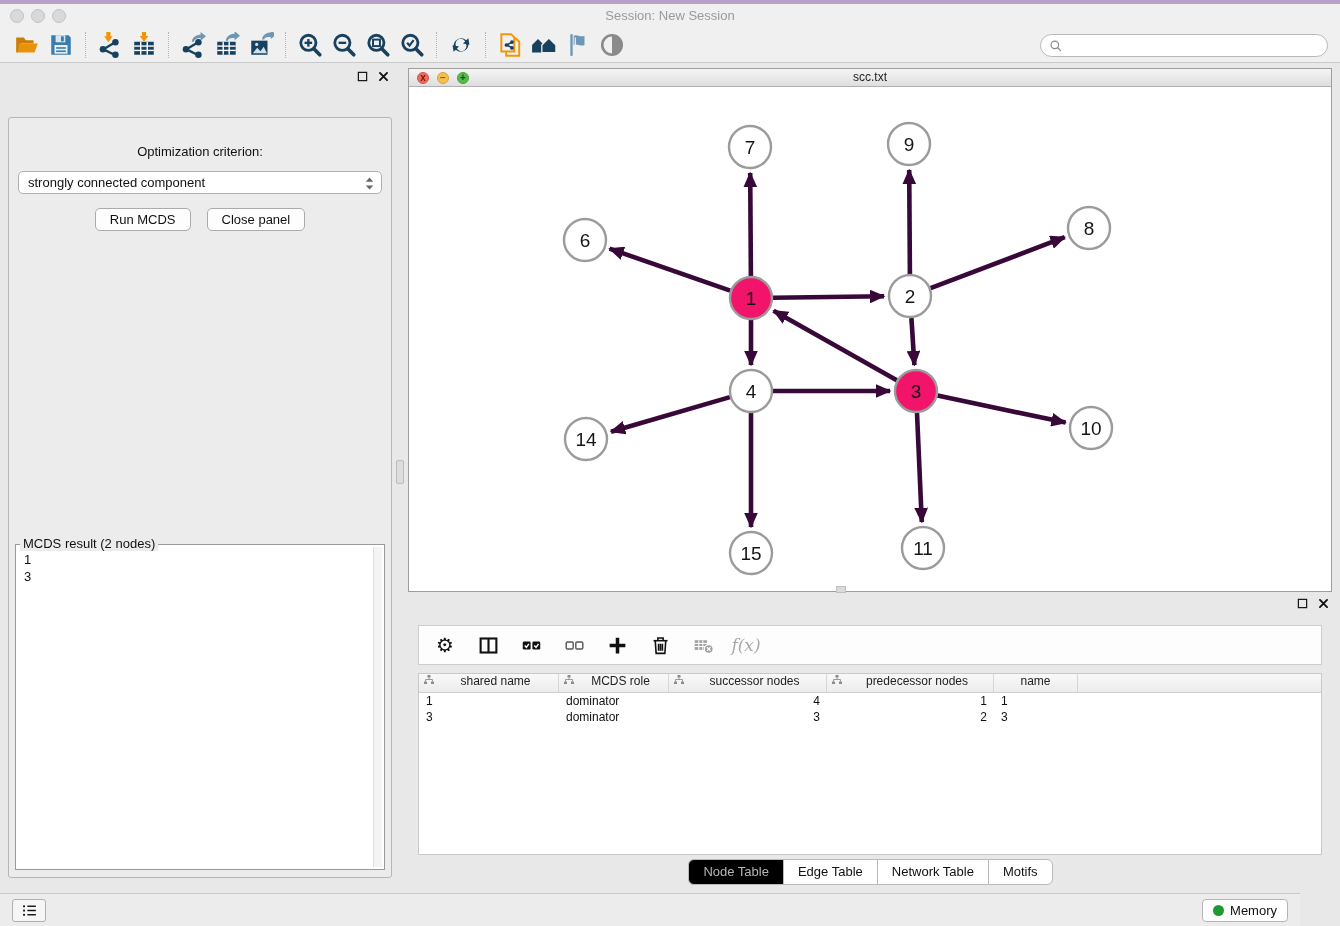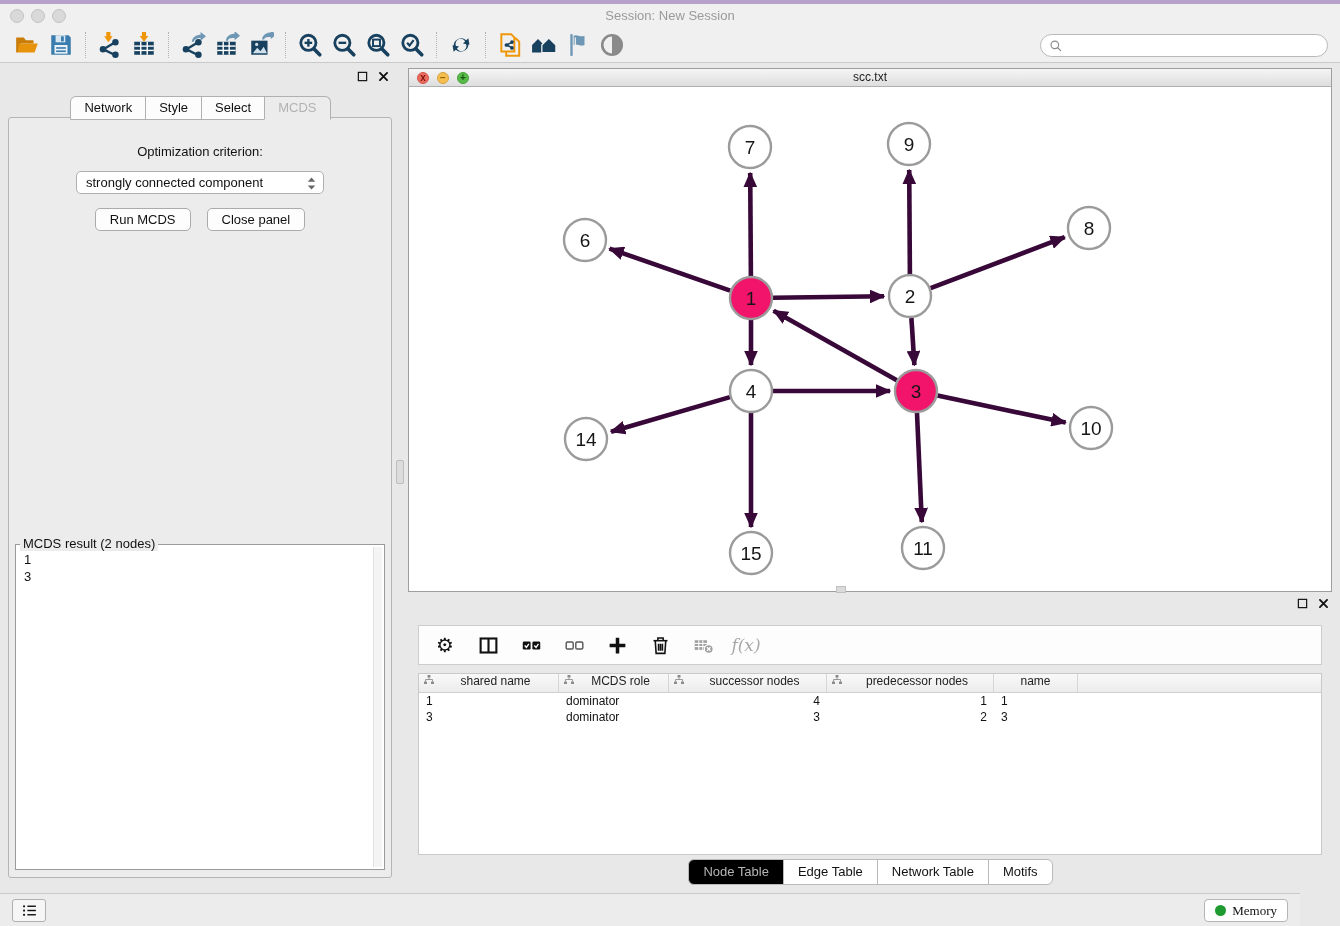--- a/index.html
+++ b/index.html
@@ -31,21 +31,21 @@
   .panel-btns svg { width:13px; height:13px; }
   .cp-tabs { position:absolute; top:28px; left:0; right:0; text-align:center; z-index:3; }
   .tab { display:inline-block; font-size:13px; padding:3px 13px 4px; background:#fcfcfc; color:#111;
          border:1px solid #b0b0b0; margin-right:-1px; position:relative; }
   .tab:first-child { border-top-left-radius:6px; }
   .tab:last-child { border-top-right-radius:6px; }
   .tab.selected { background:#ececec; color:#b3b3b3; border-bottom-color:#ececec; border-top-right-radius:6px; }
   .cp-body { position:absolute; top:49px; left:0; right:0; bottom:0; background:#ececec;
              border:1px solid #b5b5b5; border-radius:3px; }
   .opt-label { text-align:center; font-size:13px; color:#111; margin-top:26px; }
-  .dropdown { position:relative; width:248px; height:23px; margin:12px auto 0; background:#fff;
+  .dropdown { position:relative; width:364px; height:23px; margin:12px auto 0; background:#fff;
               border:1px solid #b0b0b0; border-radius:5px; font-size:13px; display:flex; align-items:center;
               padding-left:9px; color:#111; }
   .dropdown .chev { position:absolute; right:4px; top:2px; }
   .btn-row { display:flex; justify-content:center; gap:16px; margin-top:14px; }
   .pbtn { font-size:13px; color:#111; background:#fdfdfd; border:1px solid #ababab; border-radius:5px;
           padding:3px 14px; }
   .result-group { position:absolute; left:6px; right:6px; top:426px; bottom:7px; border:1px solid #9a9a9a;
                   background:#fff; }
   .result-title { position:absolute; top:-9px; left:4px; background:#ececec; padding:0 3px; font-size:13px; color:#111; }
   .result-lines { position:absolute; left:2px; top:4px; right:14px; bottom:2px; font-size:13px; color:#111;
@@ -97,21 +97,21 @@
   .td { font-size:12px; color:#111; padding:0 7px; line-height:16px; white-space:nowrap; overflow:hidden; }
   .tp-tabs { position:absolute; bottom:3px; left:0; right:0; text-align:center; }
   .seg { display:inline-block; font-size:13px; padding:4px 14px 5px; background:#fff; color:#111;
          border:1px solid #b9b9b9; margin-right:-1px; }
   .seg:first-child { border-top-left-radius:6px; border-bottom-left-radius:6px; }
   .seg:last-child { border-top-right-radius:6px; border-bottom-right-radius:6px; }
   .seg.selected { background:#000000; color:#b5b5b5; }
 
   
   .statusbar { position:absolute; left:0; top:893px; width:1300px; height:33px; background:#ececec;
-               border-top:1px solid #c9c9c9;font-family:Liberation Serif, serif; }
+               border-top:1px solid #c9c9c9; }
   .list-btn { position:absolute; left:12px; top:5px; width:34px; height:23px; background:#f6f6f6;
               border:1px solid #b0b0b0; border-radius:3px; display:flex; align-items:center; justify-content:center; }
   .list-btn svg { width:17px; height:17px; }
   .memory-btn { position:absolute; right:12px; top:5px; height:23px; background:#fff; border:1px solid #b5b5b5;
                 border-radius:4px; display:flex; align-items:center; gap:6px; padding:0 10px; }
   .mem-dot { width:11px; height:11px; border-radius:50%; background:#1f9a31; }
   .memory-btn span.lbl { font-size:13px; color:#111; }
 </style>
 </head>
 <body>
@@ -296,21 +296,20 @@
   <div class="cp-head">
     <div class="panel-btns">
       <svg viewBox="0 0 22 22">
           <rect x="4" y="4" width="14" height="14" fill="none" stroke="#111" stroke-width="2"></rect>
         </svg>
       <svg viewBox="0 0 22 22">
           <path d="M5 5l12 12M17 5L5 17" stroke="#111" stroke-width="3.2" stroke-linecap="round"></path>
         </svg>
     </div>
   </div>
-  <div class="cp-tabs" id="cp-tabs"><span class="tab">Network</span><span class="tab">Style</span><span class="tab">Select</span><span class="tab selected">MCDS</span></div>
   <div class="cp-body">
     <div class="opt-label">Optimization criterion:</div>
     <div class="dropdown">
       <span>strongly connected component</span>
       <span class="chev">
         <svg viewBox="0 0 16 20" width="15" height="19">
             <path d="M4 8l4-4.5L12 8z" fill="#666"></path>
             <path d="M4 12l4 4.5 4-4.5z" fill="#666"></path>
           </svg>
       </span>

